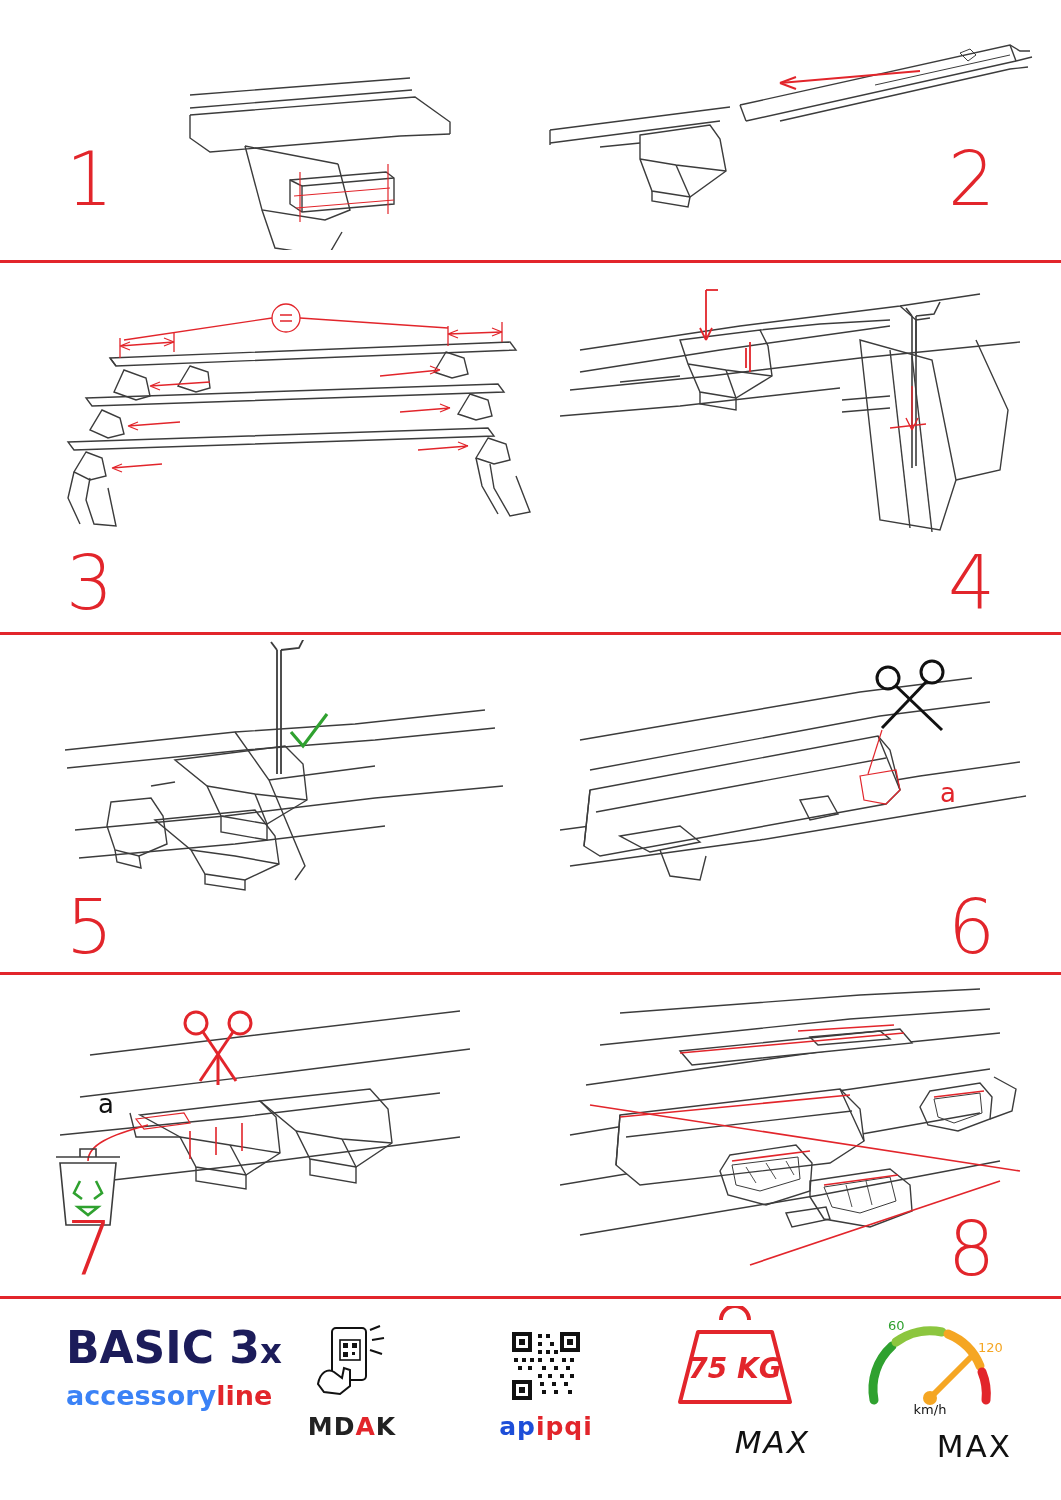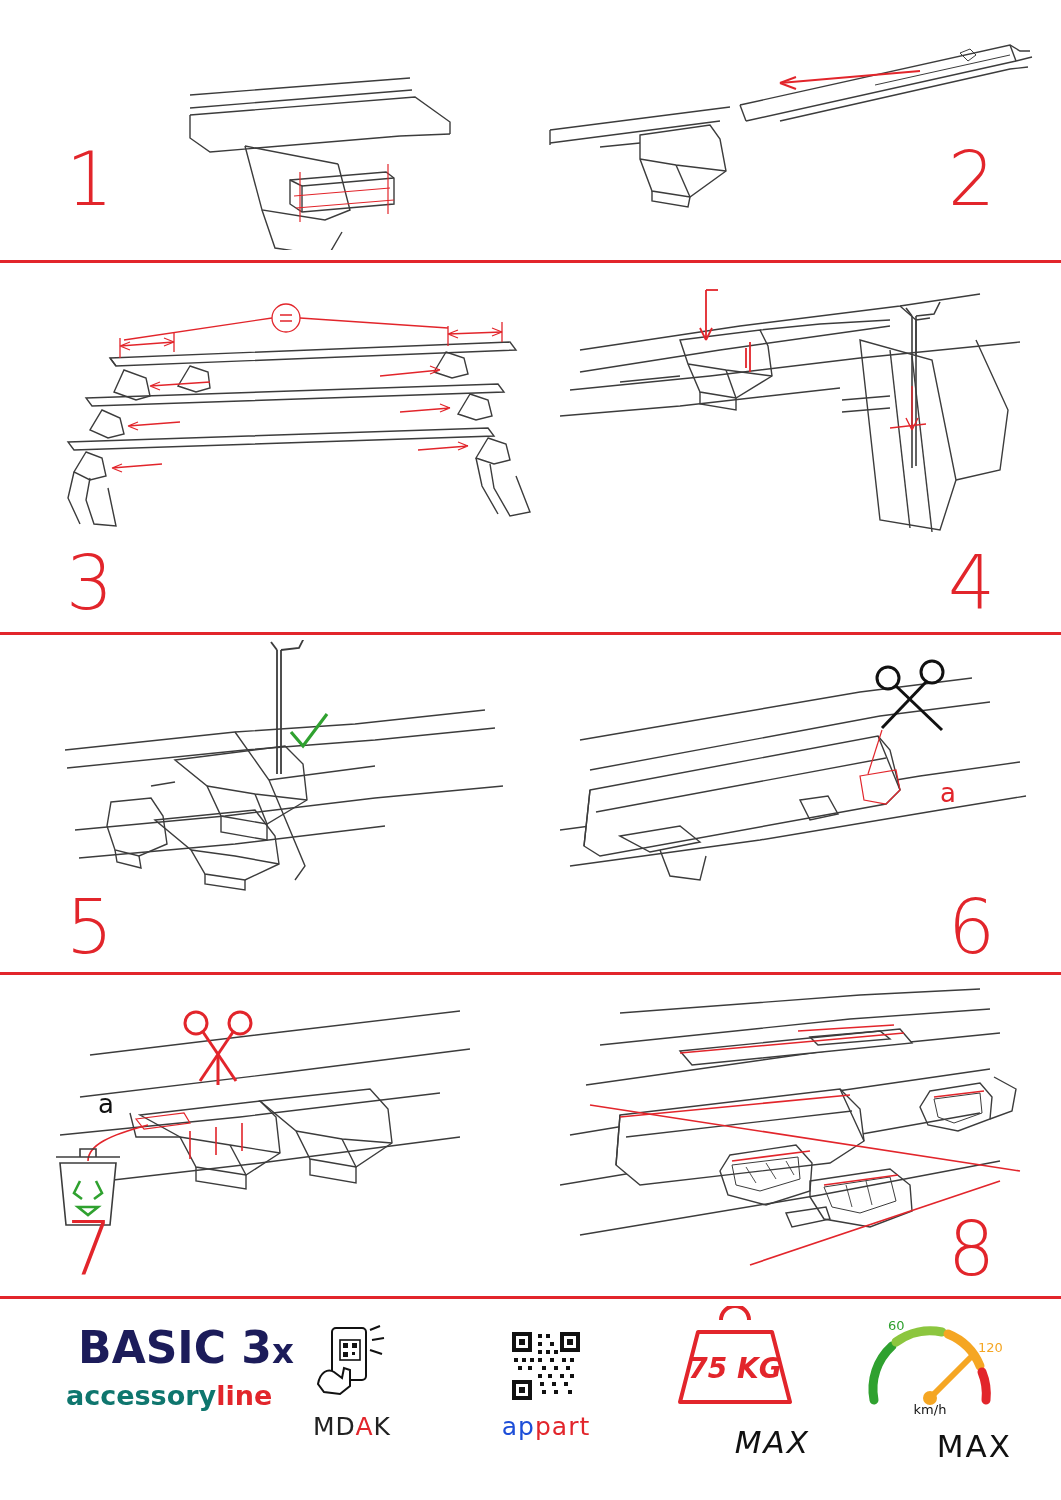--- a/index.html
+++ b/index.html
@@ -68,45 +68,45 @@
     top: 30px;
     width: 240px;
   }
   .brand-title {
     font-family: "DejaVu Sans", sans-serif;
     font-weight: bold;
     font-size: 44px;
     color: #1c1c5a;
     letter-spacing: 0px;
     line-height: 1;
-    text-align: center;
   }
   .brand-title .x {
     color: #1c1c5a;
     font-size: 34px;
   }
   .brand-sub {
     margin-top: 12px;
     font-family: "DejaVu Sans", sans-serif;
     font-weight: bold;
     font-size: 27px;
     line-height: 1;
   }
-  .brand-sub .a { color: #0f766e; }
+  .brand-sub .a { color: #3b82f6; }
   .brand-sub .b { color: #e2252b; }
 
   .logo-group {
     position: absolute;
     text-align: center;
   }
   .logo-caption {
     font-family: "DejaVu Sans", sans-serif;
     font-size: 25px;
     letter-spacing: 1px;
     margin-top: 6px;
+    font-weight: bold;
   }
   .lg-mdak { left: 290px; top: 28px; width: 124px; }
   .lg-mdak .logo-caption { color: #222; }
   .lg-mdak .logo-caption .k { color: #e2252b; }
   .lg-ipqi { left: 396px; top: 28px; width: 120px; }
   .lg-ipqi .logo-caption { color: #e2252b; font-style: italic; }
   .lg-apline { left: 476px; top: 28px; width: 140px; }
   .lg-apline .logo-caption .ap { color: #1d4ed8; }
   .lg-apline .logo-caption .line { color: #e2252b; }
 
@@ -470,21 +470,21 @@
           <rect x="58" y="50" width="4" height="4"></rect>
             <rect x="68" y="50" width="4" height="4"></rect>
             <rect x="38" y="58" width="4" height="4"></rect>
           <rect x="50" y="58" width="4" height="4"></rect>
             <rect x="62" y="58" width="4" height="4"></rect>
             <rect x="40" y="66" width="4" height="4"></rect>
           <rect x="52" y="66" width="4" height="4"></rect>
             <rect x="66" y="66" width="4" height="4"></rect>
         </g>
       </svg>
-      <div class="logo-caption"><span class="ap">ap</span><span class="line">part</span></div>
+      <div class="logo-caption"><span class="ap">ap</span><span class="line">ipqi</span></div>
     </div>
 
     <div class="maxgroup mg-weight">
       <svg width="150" height="110" viewBox="0 0 150 110" fill="none">
         <path d="M44 10 a 14 14 0 0 1 28 0" stroke="#e2252b" stroke-width="4" fill="none" transform="translate(17,4)"></path>
         <path d="M38 26 L112 26 L130 96 L20 96 Z" stroke="#e2252b" stroke-width="4" fill="#ffffff" stroke-linejoin="round"></path>
         <text x="75" y="72" text-anchor="middle" class="weight-text">75 KG</text>
       </svg>
       <div class="max-label">MAX</div>
     </div>

